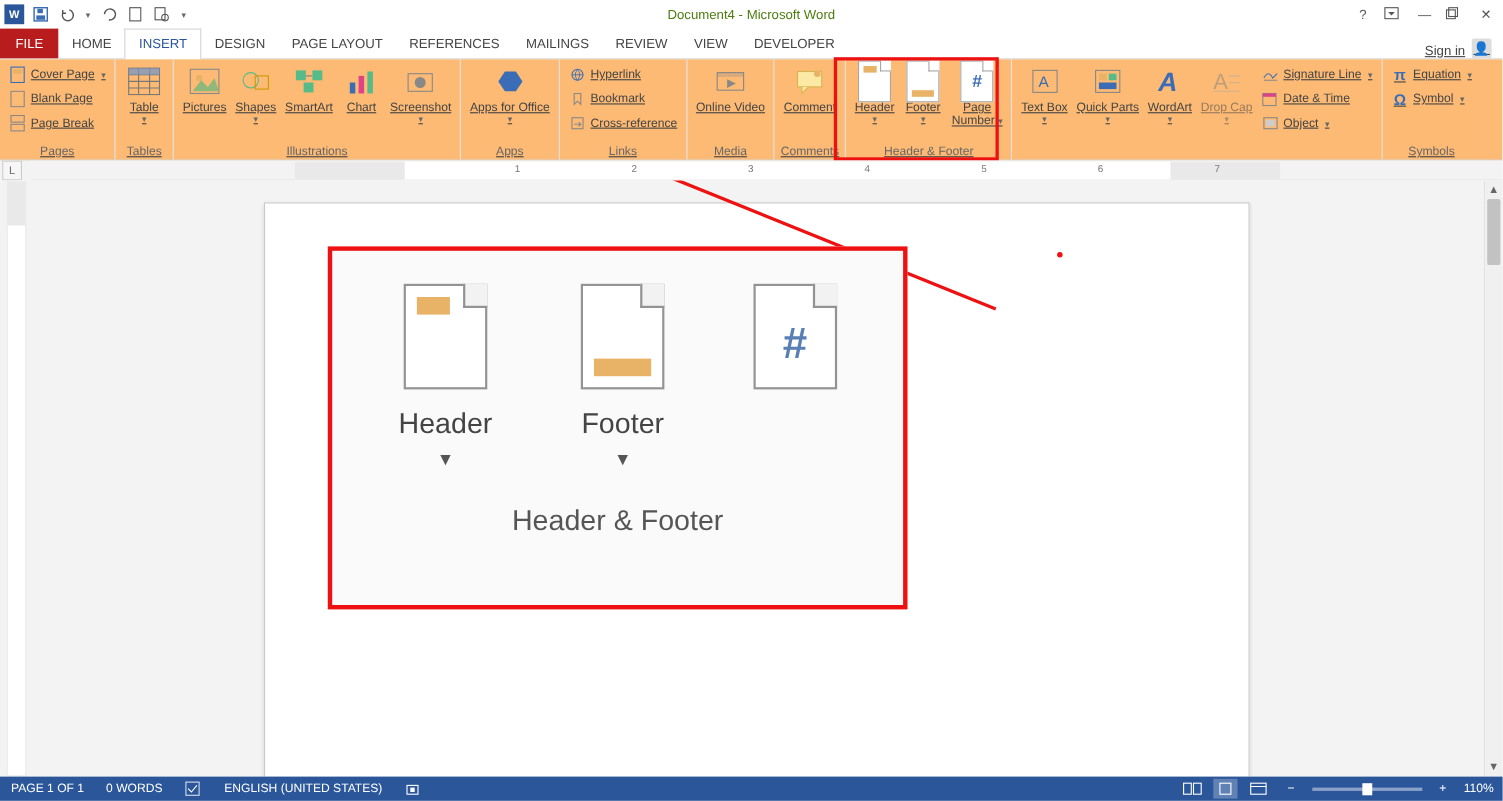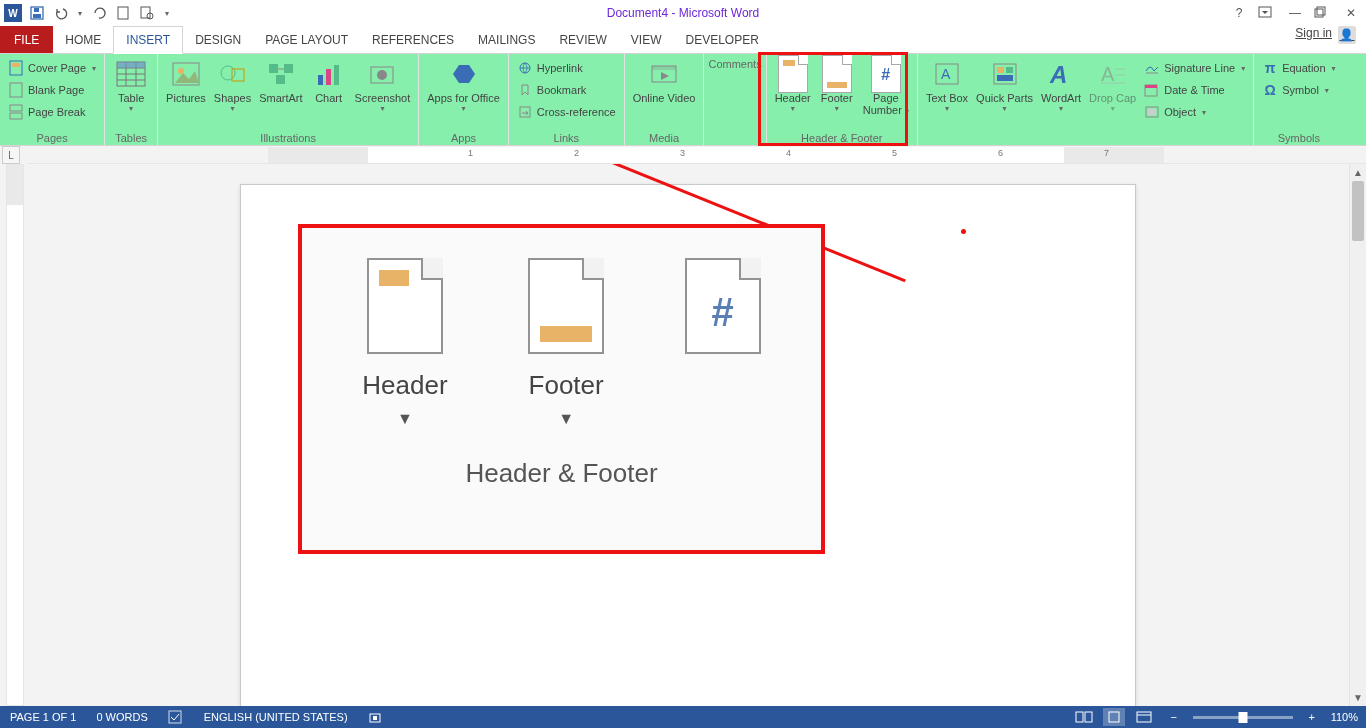--- a/index.html
+++ b/index.html
@@ -1,30 +1,30 @@
 <!DOCTYPE html>
 <html><head>
 <meta charset="utf-8">
 <style>
 * { margin: 0; padding: 0; box-sizing: border-box; font-family: "Segoe UI", Tahoma, sans-serif; }
 html, body { width: 1366px; height: 728px; overflow: hidden; background: #fff; }
 .titlebar { height: 26px; background: #fff; display: flex; align-items: center; font-size: 12px; color: #444; }
 .titlebar .qat { display: flex; align-items: center; gap: 6px; padding-left: 4px; }
 .titlebar .qat .wicon { width: 18px; height: 18px; background: #2b579a; color: #fff; font-size: 10px; font-weight: bold; display: flex; align-items: center; justify-content: center; }
 .titlebar .qat .q { width: 18px; height: 18px; display: flex; align-items: center; justify-content: center; color: #555; }
-.titlebar .title-center { position: absolute; left: 50%; transform: translateX(-50%); color: #6d28d9; font-size: 12px; }
+.titlebar .title-center { position: absolute; left: 50%; transform: translateX(-50%); color: #4d7c0f; font-size: 12px; }
 .titlebar .winbtns { margin-left: auto; display: flex; gap: 10px; padding-right: 6px; color: #555; }
 .titlebar .winbtns span { width: 18px; text-align: center; }
 .tabsrow { height: 28px; background: #fff; display: flex; align-items: stretch; border-bottom: 1px solid #d4d4d4; }
 .tabsrow .file { background: #b91c1c; color: #fff; padding: 0 14px; display: flex; align-items: center; font-size: 12px; }
 .tabsrow .tab { padding: 0 12px; display: flex; align-items: center; font-size: 12px; color: #444; text-transform: uppercase; }
 .tabsrow .tab.active { border: 1px solid #d4d4d4; border-bottom: 1px solid #fff; background: #fff; margin-bottom: -1px; color: #2b579a; }
-.signin { margin-left: auto; padding: 0 10px; display: flex; align-items: flex-start; gap: 6px; font-size: 12px; color: #444; text-decoration: underline; }
+.signin { margin-left: auto; padding: 0 10px; display: flex; align-items: flex-end; gap: 6px; font-size: 12px; color: #444; text-decoration: underline; }
 .signin .avatar { width: 18px; height: 18px; background: #ddd; border-radius: 2px; display:flex;align-items:center;justify-content:center;color:#888;font-size:12px;}
-.ribbon { height: 92px; background: #86efac; border-bottom: 1px solid #d4d4d4; display: flex; align-items: stretch; font-size: 11px; color: #444; position:relative; }
+.ribbon { height: 92px; background: #fdba74; border-bottom: 1px solid #d4d4d4; display: flex; align-items: stretch; font-size: 11px; color: #444; position:relative;text-decoration:underline; }
 .group { border-right: 1px solid #e3e3e3; display: flex; flex-direction: column; padding: 2px 4px 0 4px; }
 .group .body { flex: 1; display: flex; align-items: flex-start; }
 .group .label { text-align: center; font-size: 11px; color: #666; padding: 2px 0 1px 0; white-space:nowrap; }
 .bigbtn { display: flex; flex-direction: column; align-items: center; justify-content: flex-start; padding: 2px 4px; min-width: 44px; text-align:center; }
 .bigbtn .ico { width: 32px; height: 32px; display: flex; align-items: center; justify-content: center; margin-bottom: 2px; }
 .bigbtn .lbl { font-size: 11px; line-height: 12px; color: #444; }
 .bigbtn .drop { font-size: 8px; color: #666; }
 .smallstack { display:flex; flex-direction:column; gap:2px; padding:2px 4px; }
 .smallbtn { display:flex; align-items:center; gap:4px; font-size:11px; white-space:nowrap; height:20px; }
 .smallbtn .sico { width:16px; height:16px; display:flex; align-items:center; justify-content:center; }
@@ -311,20 +311,32 @@
               <path d="M12 11 L20 15 L12 19 Z" fill="#888"></path>
             </svg>
           </div>
           <div class="lbl"><span>Online Video</span></div>
         </div>
       </div>
     <div class="label">Media</div>
   </div>
 
   <div class="group">
+    <div class="body">
+        <div class="bigbtn">
+          <div class="ico">
+            <svg width="30" height="26">
+              <rect x="4" y="4" width="22" height="14" fill="#fde9a6" stroke="#d4b650"></rect>
+              <path d="M8 18 L8 24 L14 18" fill="#fde9a6" stroke="#d4b650"></path>
+              <circle cx="22" cy="6" r="3" fill="#e8b367"></circle>
+            </svg>
+          </div>
+          <div class="lbl">Comment</div>
+        </div>
+      </div>
     <div class="label">Comments</div>
   </div>
 
   <div class="group" style="position:relative;">
     <div class="body">
       <div class="bigbtn">
           <div class="ico">
             <div class="docicon">
               <div class="fold"></div>
               <div class="bar" style="left:4px;top:4px;width:12px;height:6px;"></div>

